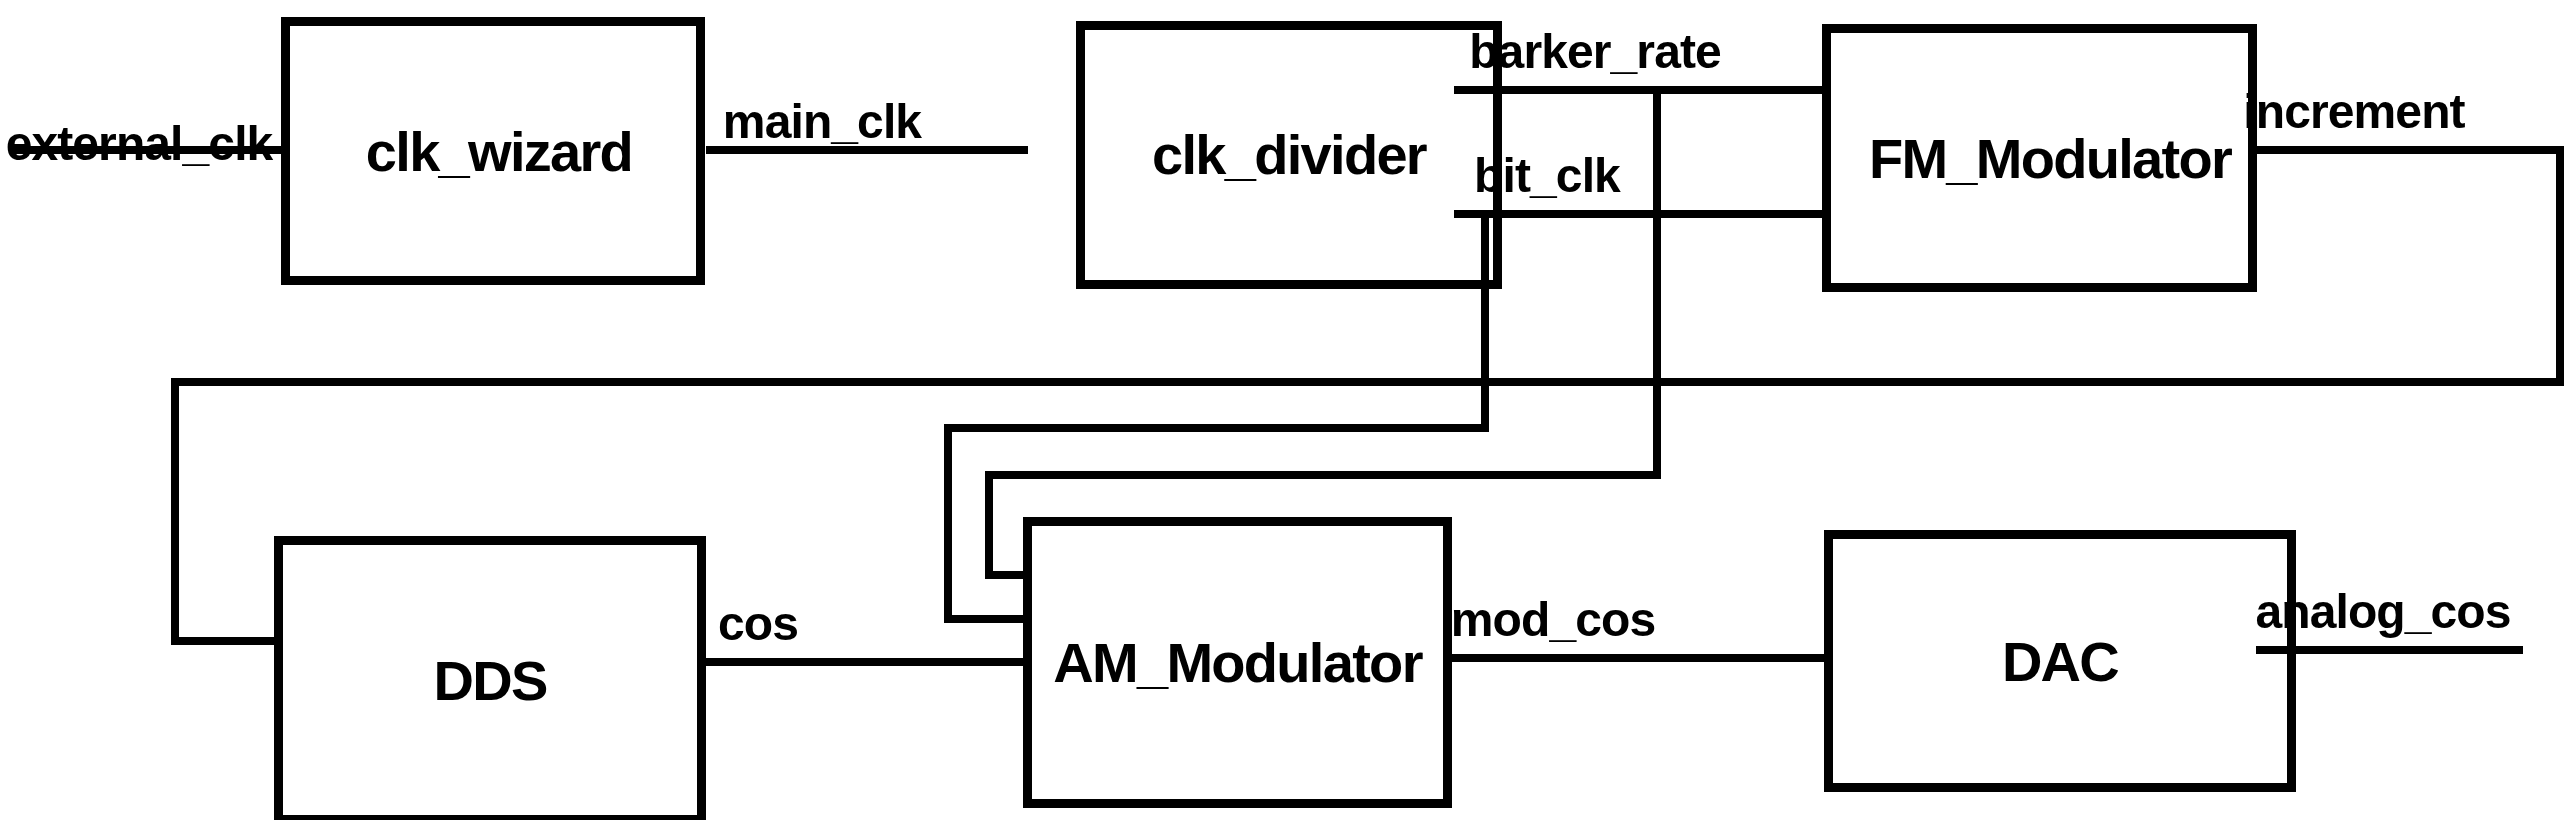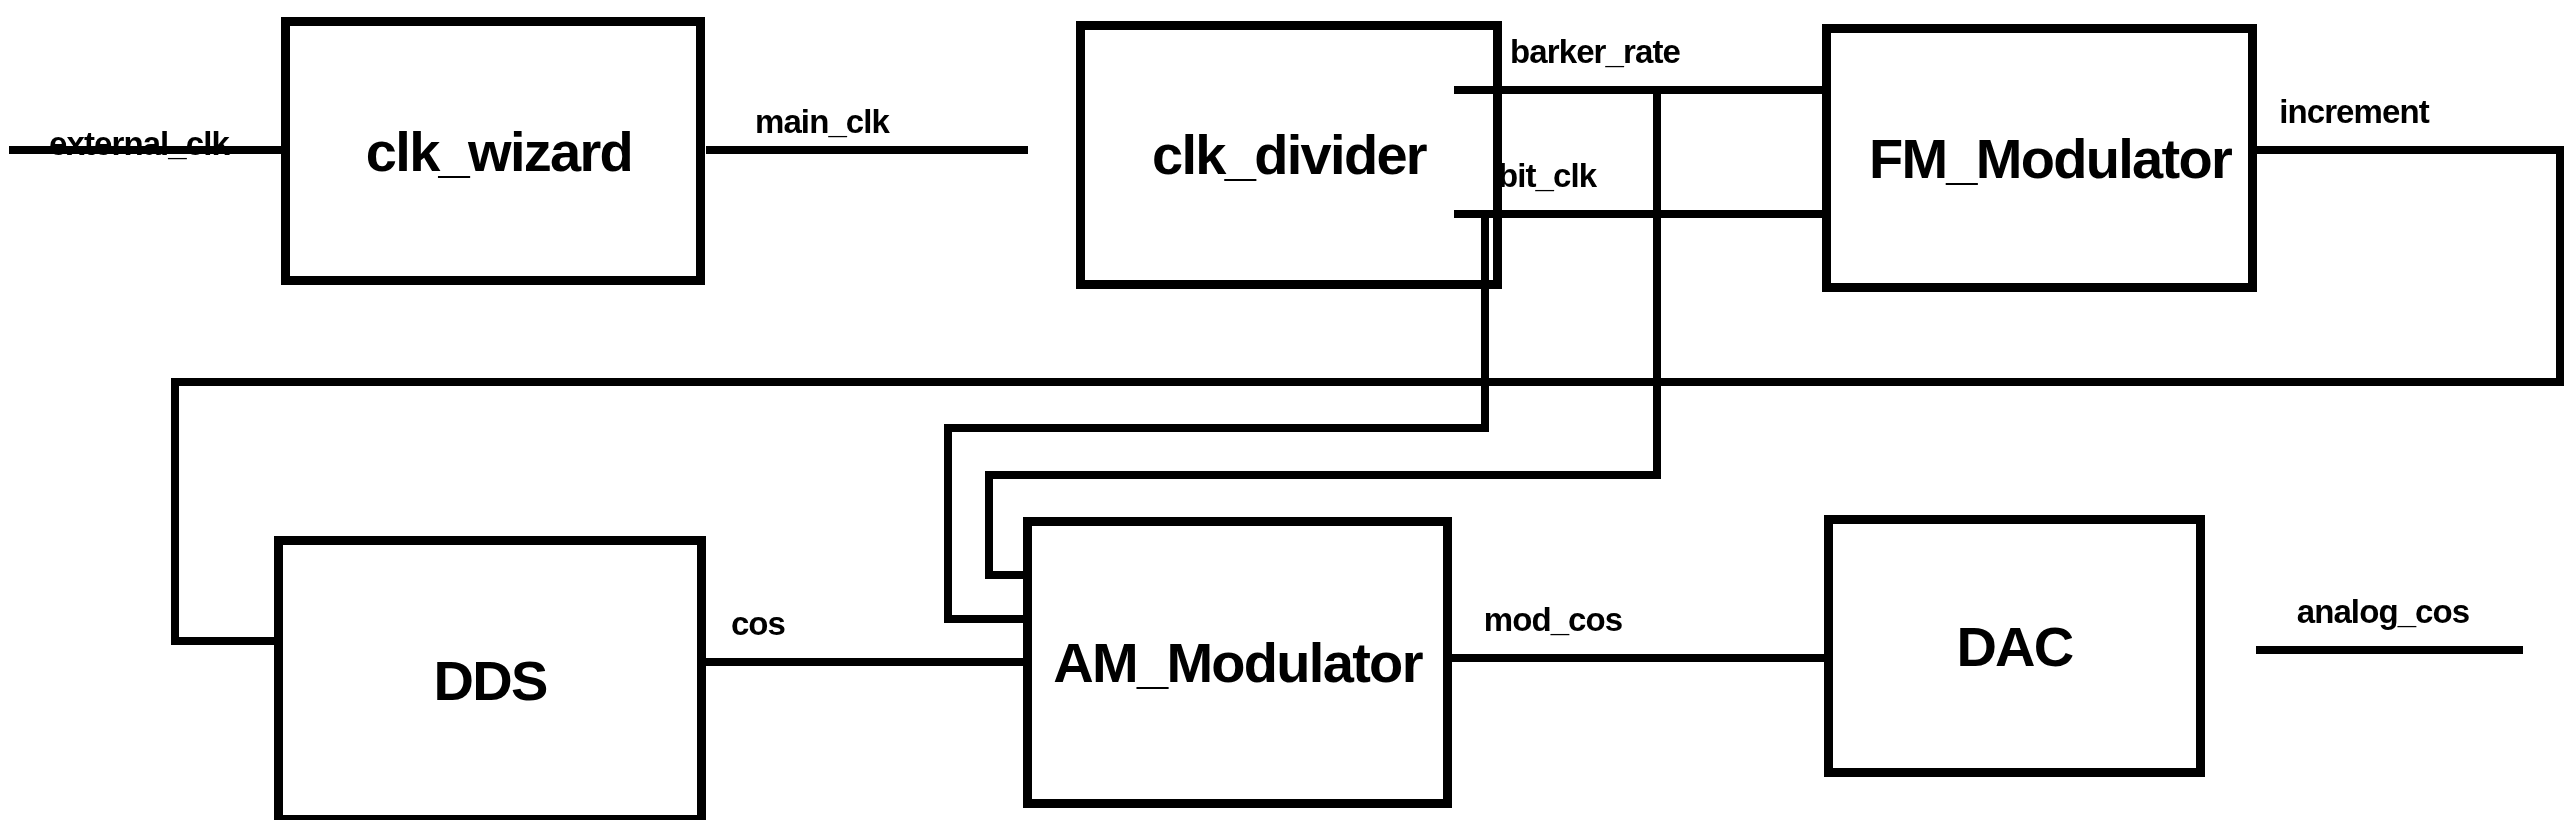--- a/index.html
+++ b/index.html
@@ -24,21 +24,21 @@
     color:#000;
     white-space:nowrap;
   }
   .wire{position:absolute;background:#000;}
   .wire.h{height:7.7px;}
   .wire.v{width:7.7px;}
   .sig{
     position:absolute;
     transform:translateX(-50%);
     font-weight:bold;
-    font-size:33px;
+    font-size:48px;
     letter-spacing:-0.9px;
     line-height:48px;
     color:#000;
     white-space:nowrap;
   }
 </style>
 </head>
 <body>
 
 <div id="canvas">
@@ -56,21 +56,21 @@
   </div>
 
   <div class="block" style="left:274px;top:517px;width:432px;height:288px;margin-top:19px;">
     <span class="block-label">DDS</span>
   </div>
 
   <div class="block" style="left:1023px;top:517px;width:429px;height:291px;">
     <span class="block-label">AM_Modulator</span>
   </div>
 
-  <div class="block" style="left:1824px;top:515px;width:381px;height:262px;">
+  <div class="block" style="left:1824px;top:530px;width:472px;height:262px;">
     <span class="block-label">DAC</span>
   </div>
 
   <div class="wire h" style="left:8.5px;top:146px;width:273px;"></div>
   <div class="wire h" style="left:706px;top:146px;width:322px;"></div>
   <div class="wire h" style="left:1454px;top:86px;width:368px;"></div>
   <div class="wire h" style="left:1454px;top:210px;width:368px;"></div>
   <div class="wire h" style="left:2256px;top:146px;width:308px;"></div>
   <div class="wire h" style="left:171px;top:378px;width:2393px;"></div>
   <div class="wire h" style="left:944px;top:424px;width:545px;"></div>

